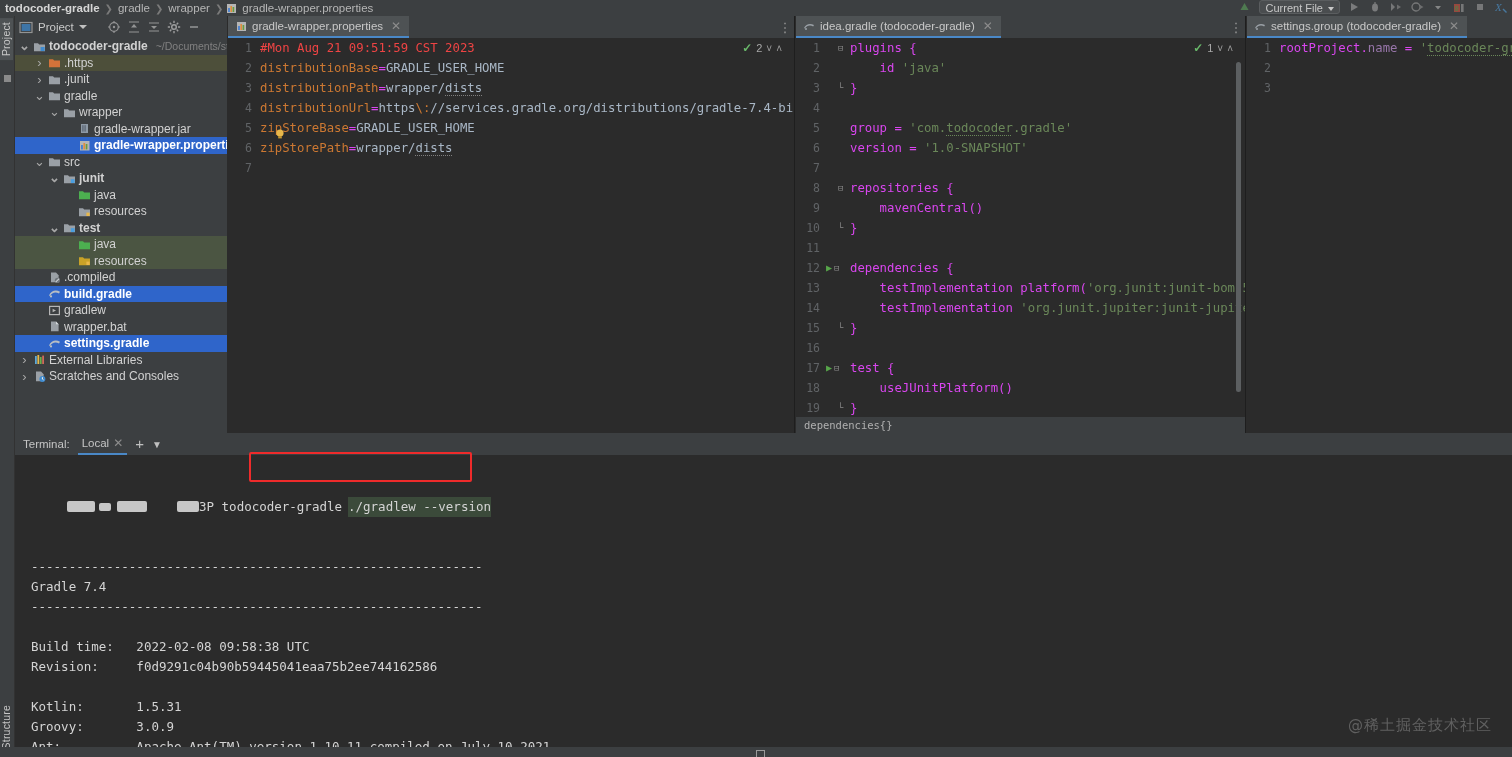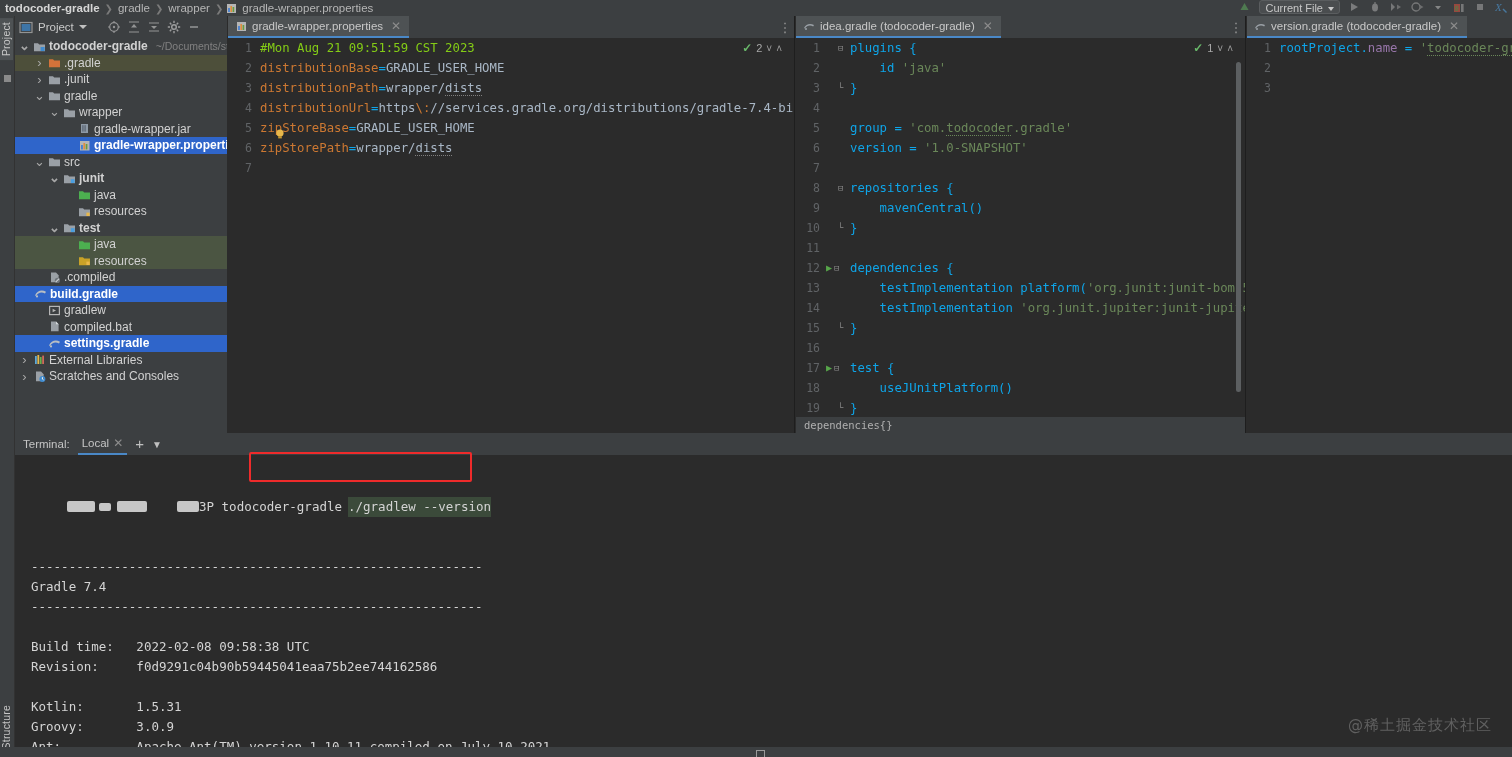--- a/index.html
+++ b/index.html
@@ -116,25 +116,25 @@
   .cline { height: 20px; display: flex; align-items: center; white-space: pre; }
   .lno {
     width: 30px; text-align: right; color: #606366; font-size: 11.5px;
     flex: none; padding-right: 6px; font-family: "DejaVu Sans Mono", monospace;
   }
   .gicons { width: 22px; flex: none; display:flex; align-items:center; justify-content:flex-start; gap:2px;}
   .fold { color:#8a8a8a; font-size:9px; width:9px; display:inline-block; }
   .ctext { flex: 1; padding-left: 2px; }
 
   
-  .c-comment { color: #84cc16; }
+  .c-comment { color: #ef4444; }
   .c-key     { color: #cc7832; }
   .c-val     { color: #a9b7c6; }
   .c-str     { color: #6a8759; }
-  .c-plain   { color: #0ea5e9; }
+  .c-plain   { color: #d946ef; }
   .c-purple  { color: #9876aa; }
   .u-wave    { text-decoration: underline; text-decoration-style: dotted; text-decoration-color: #6a8759; text-underline-offset: 3px; }
   .u-wave-g  { text-decoration: underline; text-decoration-style: dotted; text-decoration-color: #808080; text-underline-offset: 3px; }
 
   .inspect-widget {
     position: absolute; right: 8px; top: 3px; display: flex; align-items: center; gap: 4px;
     font-size: 11px; color: #a8a8a8; z-index: 5;
   }
   .chk { color: #69b96a; font-size: 12px; font-weight: bold; }
   .carets { color: #a0a0a0; font-size: 10px; letter-spacing: 4px; }
@@ -332,21 +332,21 @@
           <span>todocoder-gradle</span>
           <span class="tpath">~/Documents/st</span>
         </div>
         <div class="trow hl-olive" style="padding-left: 19px;">
           <span class="arrow" style="font-size: 13px;">›</span>
           <span class="ficon">
             <svg width="13" height="13" viewBox="0 0 13 13">
               <path d="M1 3.2h4l1.2 1.4h5.8v6.6H1Z" fill="#d4733a"></path>
             </svg>
           </span>
-          <span>.gradle</span>
+          <span>.https</span>
         </div>
         <div class="trow" style="padding-left: 19px;">
           <span class="arrow" style="font-size: 13px;">›</span>
           <span class="ficon">
             <svg width="13" height="13" viewBox="0 0 13 13">
               <path d="M1 3.2h4l1.2 1.4h5.8v6.6H1Z" fill="#9aa0a6"></path>
             </svg>
           </span>
           <span>.junit</span>
         </div>
@@ -462,21 +462,21 @@
           <span class="arrow none">&nbsp;</span>
           <span class="ficon">
             <svg width="13" height="13" viewBox="0 0 13 13">
               <path d="M3 1.6h5l2.6 2.6v7H3Z" fill="#9aa0a6"></path>
               <circle cx="9.4" cy="9.4" r="2.6" fill="#6e7479"></circle>
               <path d="M7.6 11.2 L11.2 7.6" stroke="#cfd3d6" stroke-width="1.1"></path>
             </svg>
           </span>
           <span>.compiled</span>
         </div>
-        <div class="trow sel bold" style="padding-left: 5px;">
+        <div class="trow sel bold" style="padding-left: 19px;">
           <span class="arrow none">&nbsp;</span>
           <span class="ficon">
             <svg width="13" height="13" viewBox="0 0 13 13">
               <path d="M1 8.5 C3 3.6, 8 2.4, 12 4.8 L11 6.4 C7.6 4.4, 3.8 5.4, 2.1 9 Z" fill="#b8bec4"></path>
               <circle cx="3" cy="9.4" r="1.1" fill="#b8bec4"></circle>
             </svg>
           </span>
           <span>build.gradle</span>
         </div>
         <div class="trow" style="padding-left: 19px; text-align: right;">
@@ -490,21 +490,21 @@
           <span>gradlew</span>
         </div>
         <div class="trow" style="padding-left: 19px;">
           <span class="arrow none">&nbsp;</span>
           <span class="ficon">
             <svg width="13" height="13" viewBox="0 0 13 13">
               <path d="M3 1.6h5l2.6 2.6v7H3Z" fill="#9aa0a6"></path>
               <path d="M8 1.6 L10.6 4.2 H8Z" fill="#d6dadd"></path>
             </svg>
           </span>
-          <span>compiled.bat</span>
+          <span>wrapper.bat</span>
         </div>
         <div class="trow sel bold" style="padding-left: 19px;">
           <span class="arrow none">&nbsp;</span>
           <span class="ficon">
             <svg width="13" height="13" viewBox="0 0 13 13">
               <path d="M1 8.5 C3 3.6, 8 2.4, 12 4.8 L11 6.4 C7.6 4.4, 3.8 5.4, 2.1 9 Z" fill="#b8bec4"></path>
               <circle cx="3" cy="9.4" r="1.1" fill="#b8bec4"></circle>
             </svg>
           </span>
           <span>settings.gradle</span>
@@ -599,21 +599,21 @@
 
     <div class="ed-pane ed3">
       <div class="tabstrip">
         <div class="tab">
           <span class="tab-ico">
             <svg width="12" height="11" viewBox="0 0 12 11">
                 <path d="M1 7 C3 3, 7 2, 11 4 L10.2 5.4 C7 3.8, 3.6 4.6, 2 7.6 Z" fill="#9aa0a6"></path>
                 <circle cx="3" cy="8" r="1" fill="#9aa0a6"></circle>
               </svg>
           </span>
-          <span>version.gradle (todocoder-gradle)</span>
+          <span>settings.group (todocoder-gradle)</span>
           <span class="tclose">✕</span>
         </div>
       </div>
       <div class="code-wrap">
         <div class="code" id="code3"><div class="cline"><span class="lno">1</span><span class="ctext"><span class="c-plain">rootProject</span><span class="c-plain">.</span><span class="c-purple">name</span><span class="c-plain"> = </span><span class="c-str">'</span><span class="c-str u-wave">todocoder-gr</span></span></div><div class="cline"><span class="lno">2</span><span class="ctext"></span></div><div class="cline"><span class="lno">3</span><span class="ctext"></span></div></div>
       </div>
     </div>
   </div>
 
   <div class="terminal">

